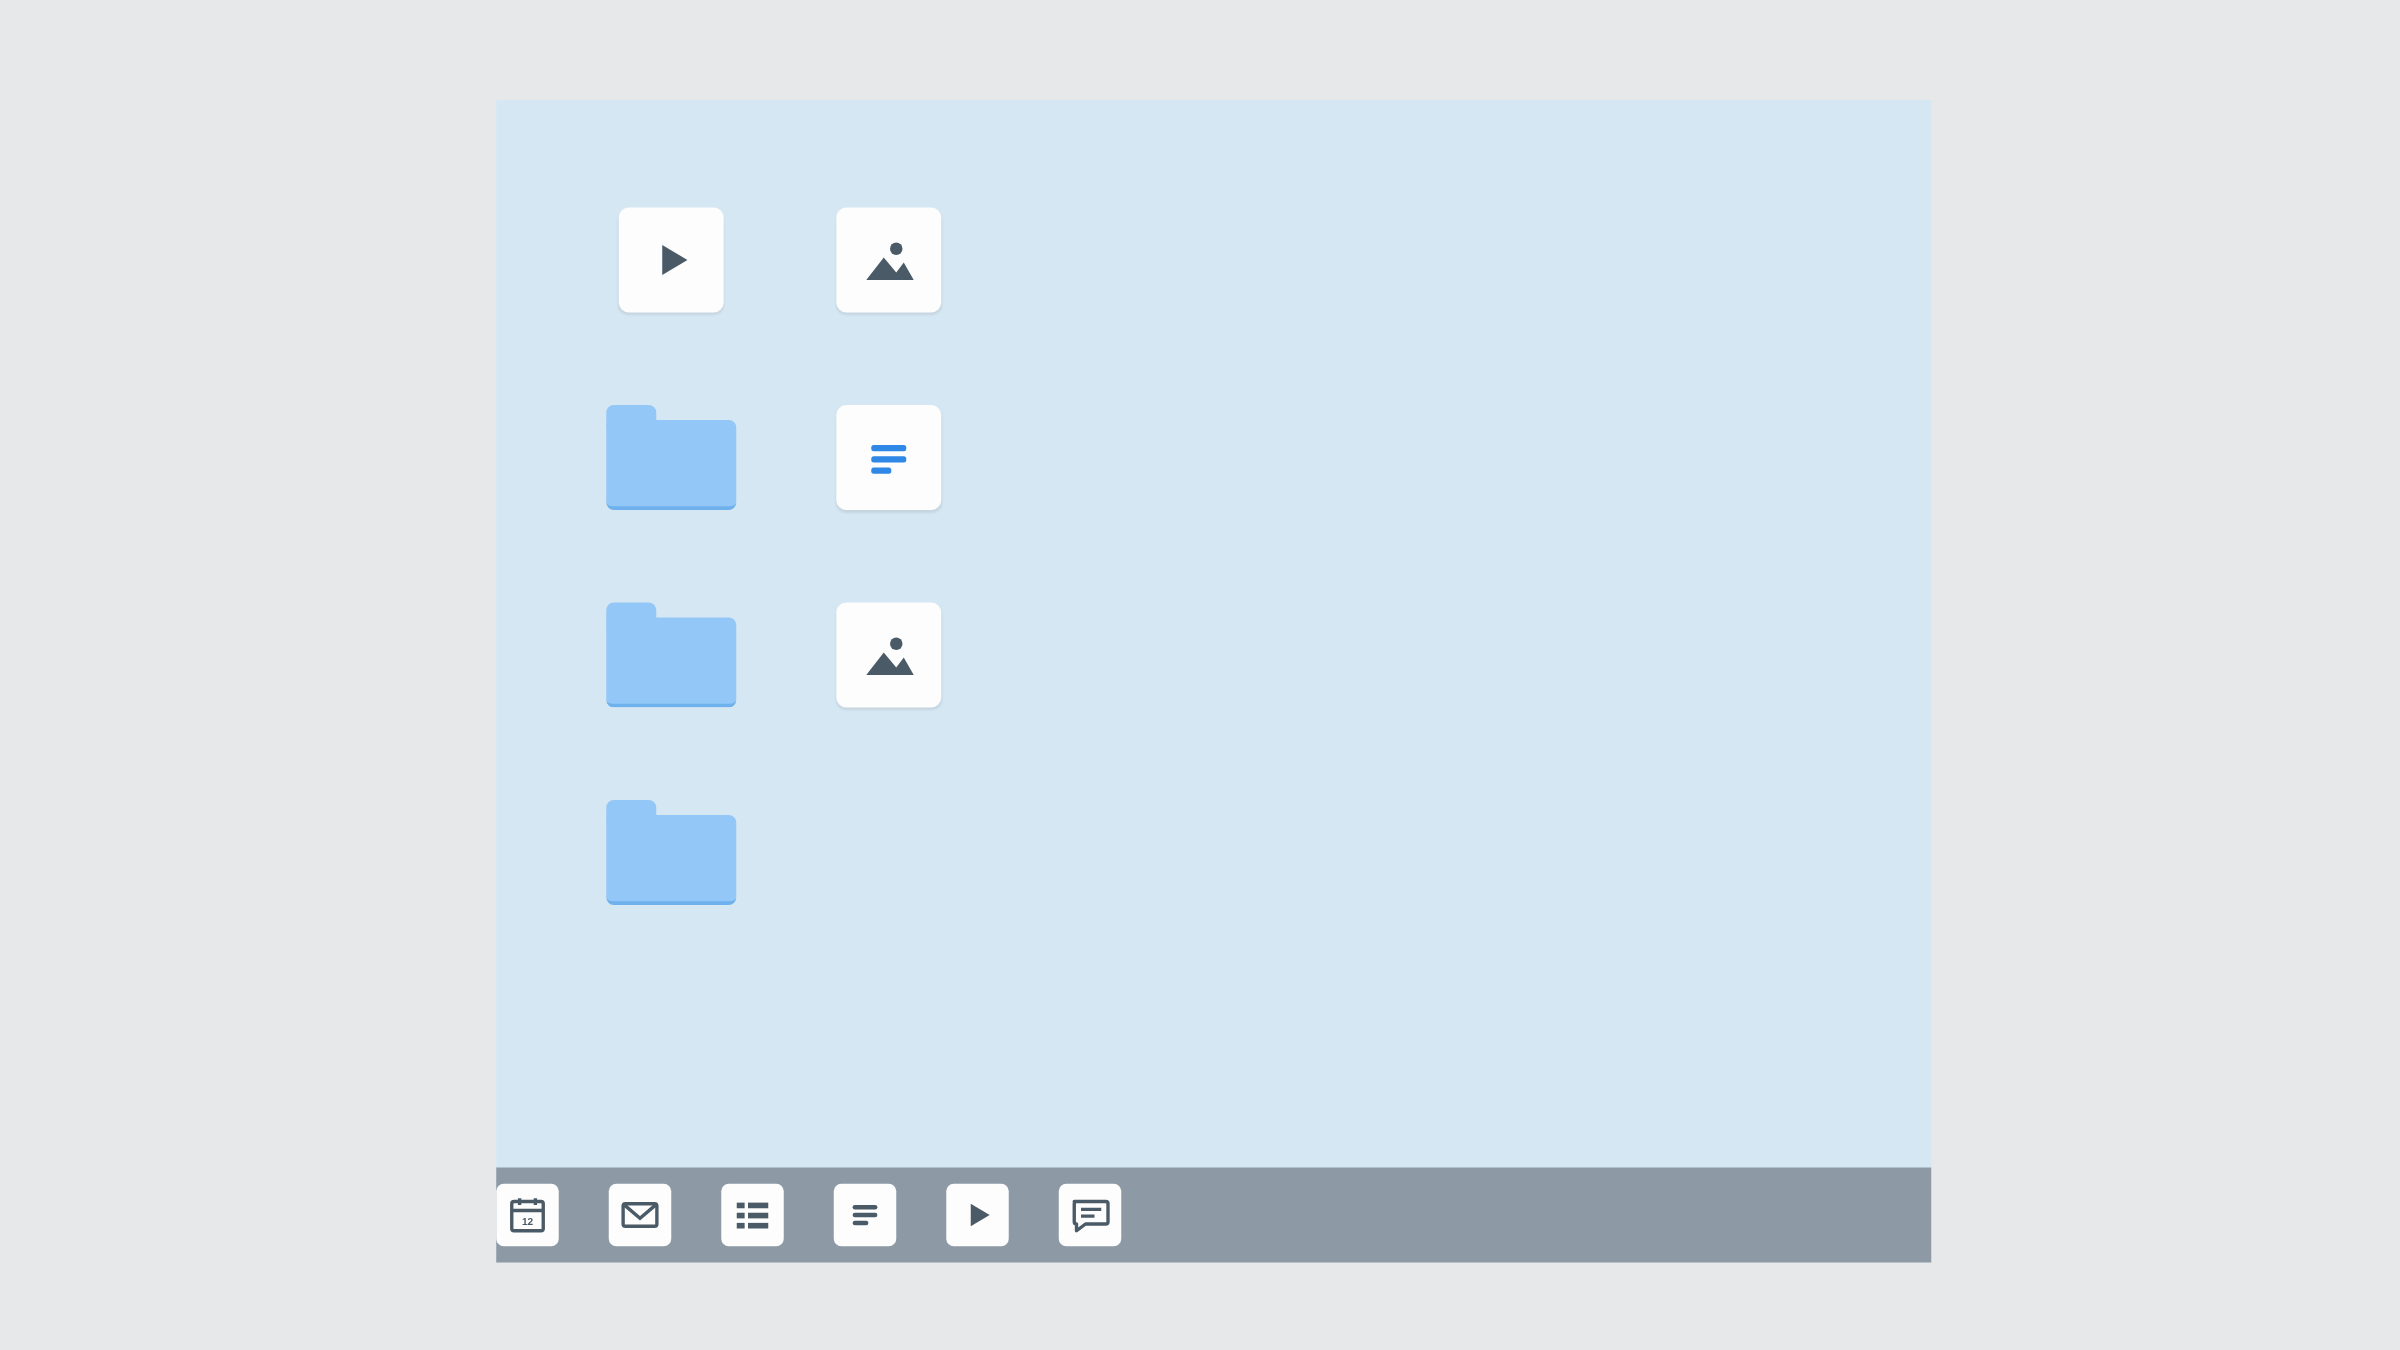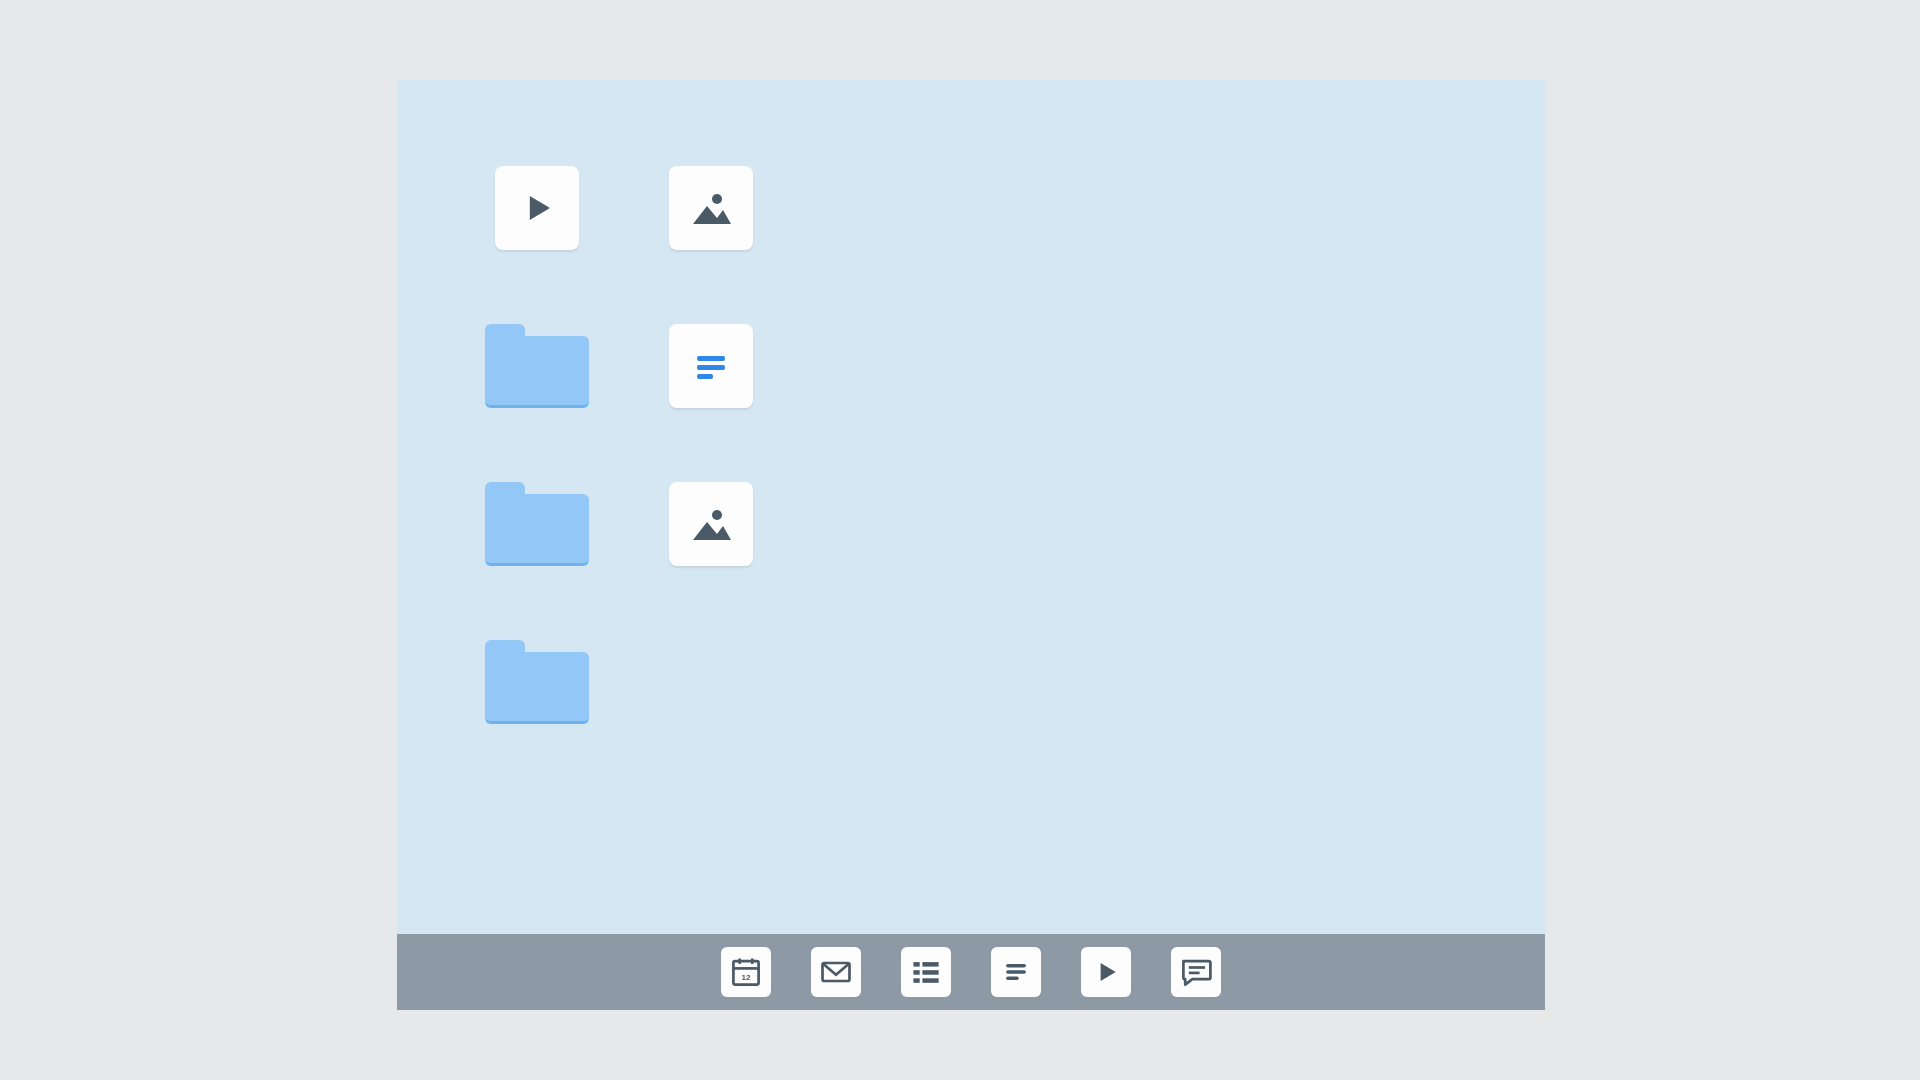--- a/index.html
+++ b/index.html
@@ -80,21 +80,21 @@
 
   .taskbar {
     position: absolute;
     left: 0;
     right: 0;
     bottom: 0;
     height: 76px;
     background: #8d99a4;
     display: flex;
     align-items: center;
-    justify-content: center;
+    justify-content: flex-start;
     gap: 40px;
   }
   .task-tile {
     width: 50px;
     height: 50px;
     background: #fdfdfd;
     border-radius: 6px;
     display: flex;
     align-items: center;
     justify-content: center;

